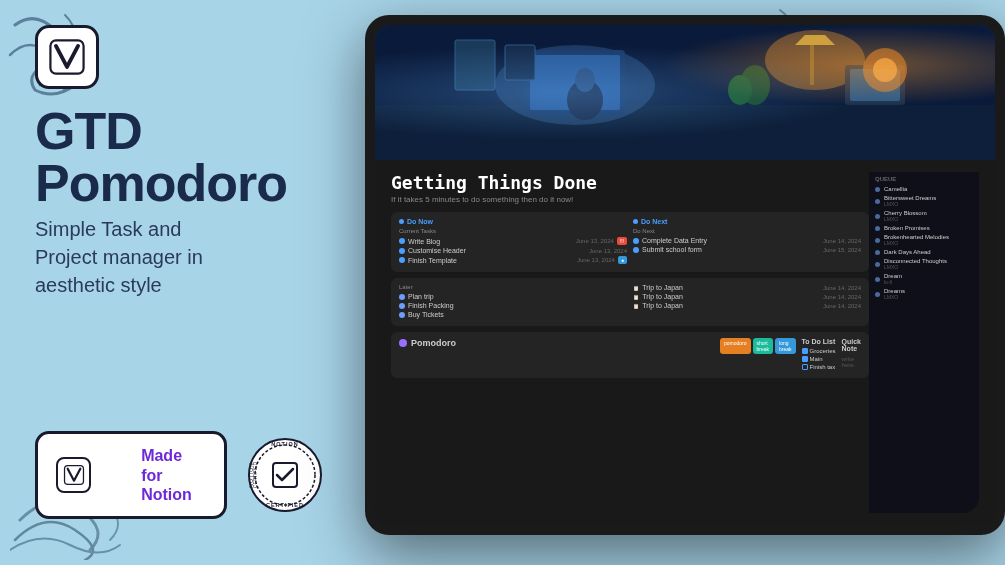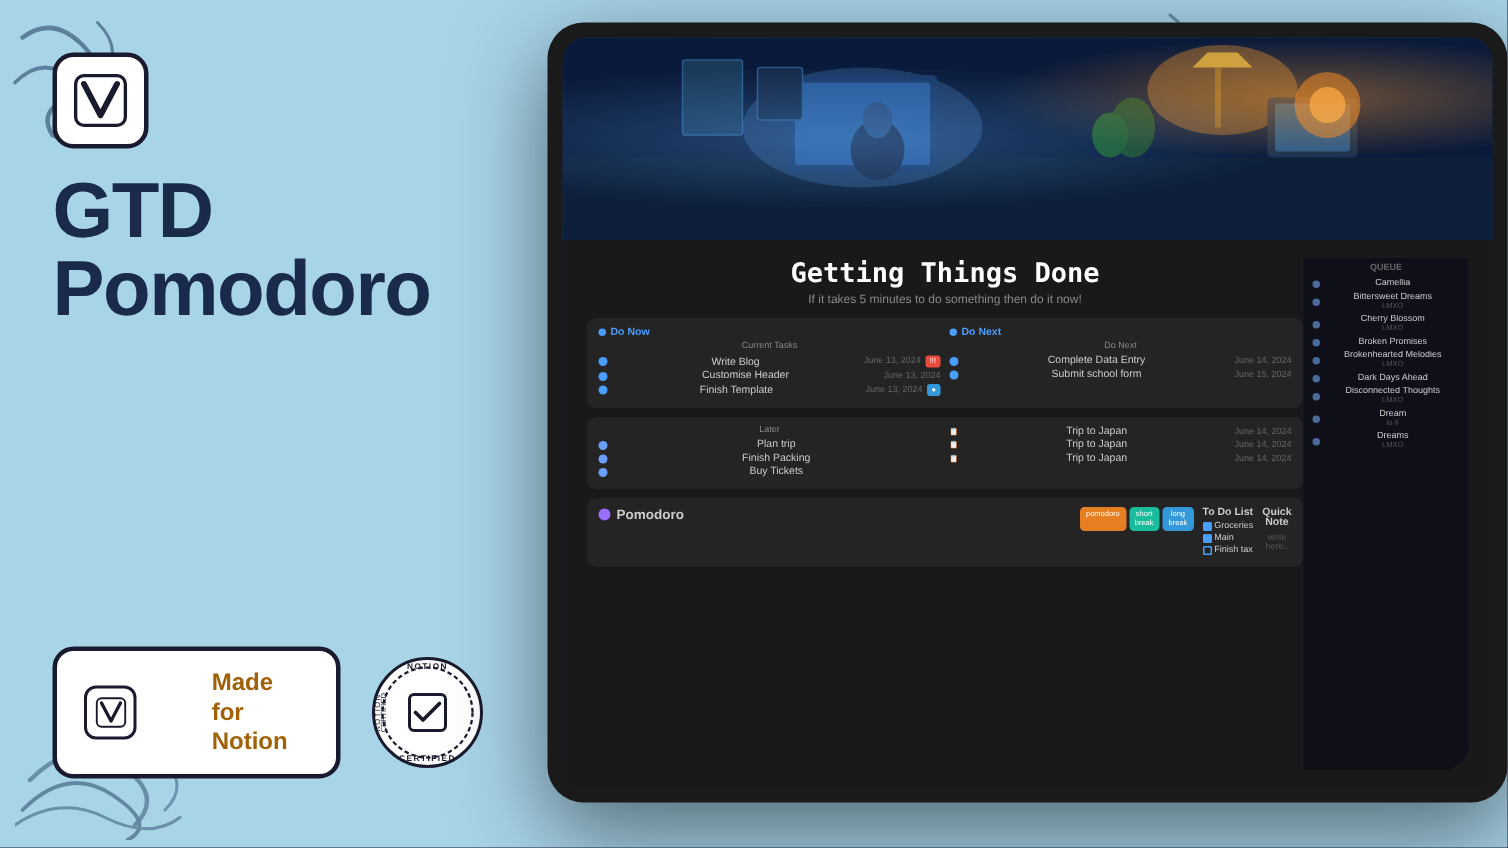--- a/index.html
+++ b/index.html
@@ -14,21 +14,21 @@
 
     
     .left-panel {
       position: absolute;
       left: 0;
       top: 0;
       width: 360px;
       height: 544px;
       display: flex;
       flex-direction: column;
-      padding: 35px 35px 25px 35px;
+      padding: 25px 35px 25px 35px;
       z-index: 2;
     }
 
     .notion-logo {
       width: 64px;
       height: 64px;
       background: white;
       border-radius: 14px;
       display: flex;
       align-items: center;
@@ -84,21 +84,21 @@
       border: 2px solid #1a1a2e;
       border-radius: 8px;
       display: flex;
       align-items: center;
       justify-content: center;
     }
 
     .badge-text {
       font-size: 16px;
       font-weight: 700;
-      color: #a16207;
+      color: #6d28d9;
       line-height: 1.2;
       margin-left: 40px;
     }
 
     .certified-badge {
       width: 80px;
       height: 80px;
       position: relative;
     }
 
@@ -157,21 +157,20 @@
         radial-gradient(ellipse at 80% 30%, rgba(255,160,50,0.4) 0%, transparent 30%);
     }
 
     
     .notion-content {
       flex: 1;
       background: #191919;
       padding: 12px 16px;
       overflow: hidden;
       display: flex;
-      text-align: center;
     }
 
     .notion-main {
       flex: 1;
       overflow: hidden;
     }
 
     .notion-title {
       font-size: 18px;
       font-weight: 800;
@@ -498,20 +497,23 @@
       <rect x="4" y="4" width="30" height="30" rx="5" fill="white" stroke="#1a1a2e" stroke-width="2"></rect>
       <path d="M9 9 L19 28 L29 9" stroke="#1a1a2e" stroke-width="3.5" stroke-linecap="round" stroke-linejoin="round" fill="none"></path>
     </svg>
   </div>
 
   <div class="title-gtd">
     <span>GTD</span><br>
     <span>Pomodoro</span>
   </div>
 
+  <div class="subtitle-text">
+    Simple Task and<br>Project manager in<br>aesthetic style
+  </div>
 
   <div class="bottom-badges">
     <div class="made-for-notion-badge">
       <div class="badge-notion-logo">
         <svg width="24" height="24" viewBox="0 0 38 38" fill="none">
           <rect x="4" y="4" width="30" height="30" rx="5" fill="white" stroke="#1a1a2e" stroke-width="2"></rect>
           <path d="M9 9 L19 28 L29 9" stroke="#1a1a2e" stroke-width="3.5" stroke-linecap="round" stroke-linejoin="round" fill="none"></path>
         </svg>
       </div>
       <div class="badge-text">

